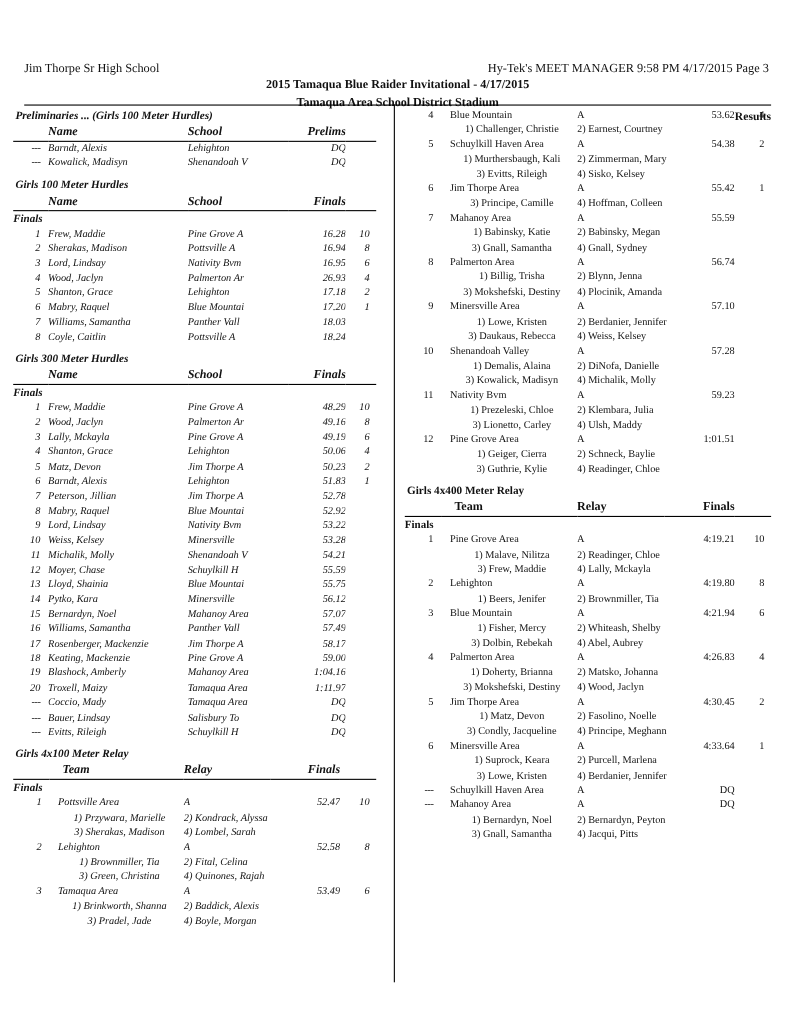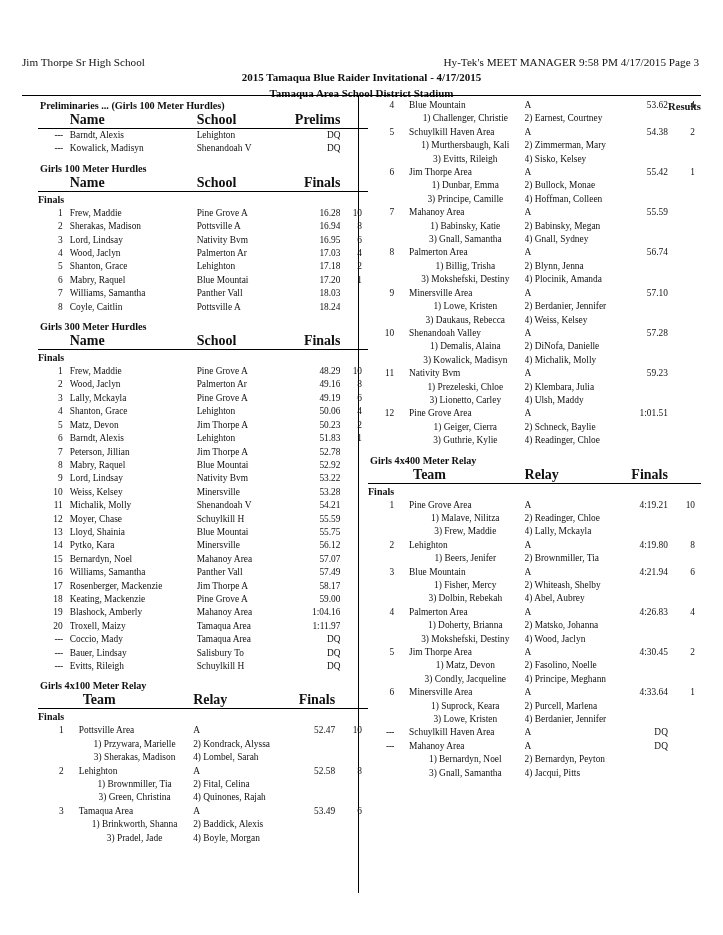--- a/index.html
+++ b/index.html
@@ -67,21 +67,21 @@
     height: 798px;
     border-left: 1.1px solid #000;
   }
 
   
   .col {
     position: absolute;
     top: 99px;
     font-size: 9.4px;
   }
-  .col-left  { left: 38px;  width: 330px; }
+  .col-left  { left: 12px;  width: 330px; font-style: italic; }
   .col-right { left: 368px; width: 333px; }
 
   
   .event { width: 100%; }
   .event-title {
     font-weight: bold;
     font-size: 10.2px;
     line-height: 14px;
     padding-left: 2px;
     white-space: nowrap;
@@ -97,21 +97,21 @@
   table.res td, table.res th {
     padding: 0;
     line-height: 13.4px;
     vertical-align: baseline;
     font-weight: normal;
     overflow: hidden;
     white-space: nowrap;
   }
   tr.hdr td {
     font-weight: bold;
-    font-size: 14px;
+    font-size: 11px;
     border-bottom: 1.1px solid #000;
     padding-bottom: 1px;
     line-height: 14px;
   }
   tr.hdr td.c-place { border-bottom: 1.1px solid #000; }
   tr.subhdr td {
     font-weight: bold;
     font-size: 10px;
     line-height: 14px;
     padding-top: 1px;
@@ -219,21 +219,21 @@
               <td class="c-place">3</td>
               <td class="c-name">Lord, Lindsay</td>
               <td class="c-school">Nativity Bvm</td>
               <td class="c-mark">16.95</td>
               <td class="c-pts">6</td>
             </tr>
             <tr>
               <td class="c-place">4</td>
               <td class="c-name">Wood, Jaclyn</td>
               <td class="c-school">Palmerton Ar</td>
-              <td class="c-mark">17.03</td>
+              <td class="c-mark">26.93</td>
               <td class="c-pts">4</td>
             </tr>
             <tr>
               <td class="c-place">5</td>
               <td class="c-name">Shanton, Grace</td>
               <td class="c-school">Lehighton</td>
               <td class="c-mark">17.18</td>
               <td class="c-pts">2</td>
             </tr>
             <tr>
@@ -534,24 +534,20 @@
               <td class="leg-cell-b" colspan="3">4) Sisko, Kelsey</td>
             </tr>
             <tr>
               <td class="c-r-place">6</td>
               <td class="c-r-team">Jim Thorpe Area</td>
               <td class="c-r-relay">A</td>
               <td class="c-r-mark">55.42</td>
               <td class="c-r-pts">1</td>
             </tr>
             <tr>
-              <td class="leg-cell-a" colspan="2">1) Dunbar, Emma</td>
-              <td class="leg-cell-b" colspan="3">2) Bullock, Monae</td>
-            </tr>
-            <tr>
               <td class="leg-cell-a" colspan="2">3) Principe, Camille</td>
               <td class="leg-cell-b" colspan="3">4) Hoffman, Colleen</td>
             </tr>
             <tr>
               <td class="c-r-place">7</td>
               <td class="c-r-team">Mahanoy Area</td>
               <td class="c-r-relay">A</td>
               <td class="c-r-mark">55.59</td>
               <td class="c-r-pts"></td>
             </tr>

